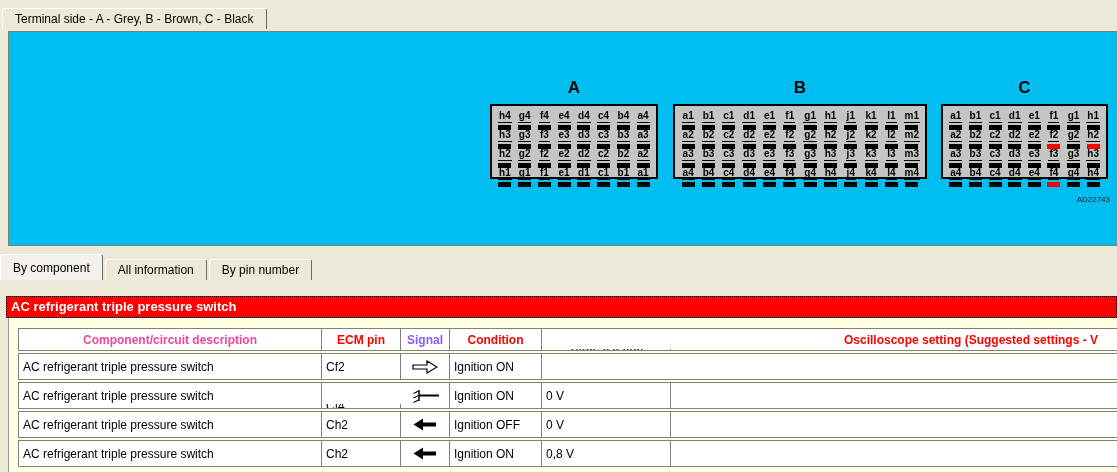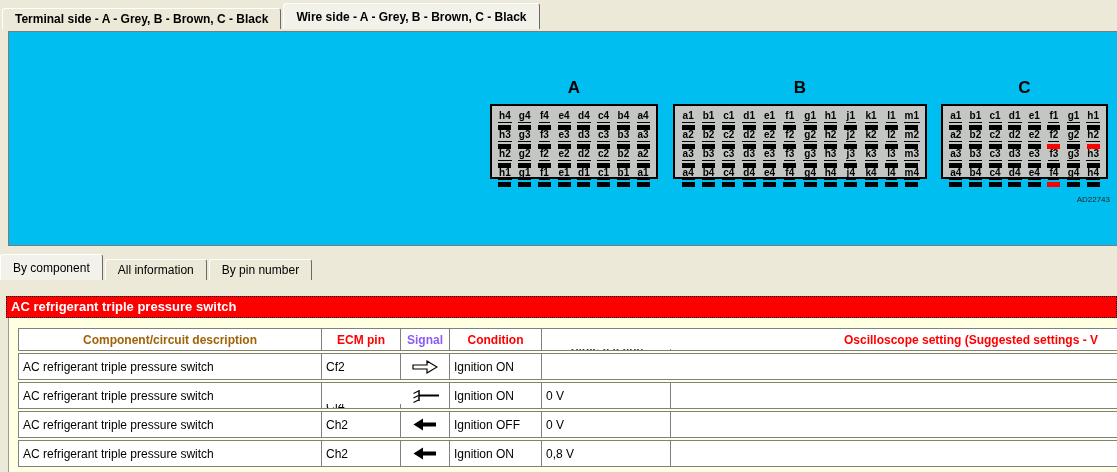--- a/index.html
+++ b/index.html
@@ -4,21 +4,21 @@
 <style>
   * { box-sizing: border-box; }
   html,body { margin:0; padding:0; }
   body {
     width:1117px; height:472px; position:relative; overflow:hidden;
     background:#ECE9D8; font-family:"Liberation Sans", sans-serif; color:#000;
   }
 
   
   .tabbar { position:absolute; display:flex; align-items:flex-end; }
-  .tabbar-top { left:2px; top:0; height:29px;font-weight:bold; }
+  .tabbar-top { left:2px; top:0; height:29px; }
   .tabbar-lower { left:0; top:253px; height:27px; }
   .tab {
     background:#ECE9D8; font-size:12px; white-space:nowrap;
     border-left:1px solid #FFFFFF; border-top:1px solid #FFFFFF;
     border-right:1px solid #6A6A6A;
     border-top-left-radius:3px; border-top-right-radius:3px;
     padding:3px 12px 3px 12px; margin-right:2px; cursor:default;
   }
   .tab.active {
     background:#F2F1EA; padding-top:6px; padding-bottom:5px;
@@ -73,21 +73,20 @@
   .tcell:last-child { border-right:none; }
   .thead .tcell { justify-content:center; color:#FF0000; font-weight:bold; }
   .tcell.c-center { justify-content:center; }
   .sig-icon { display:inline-flex; align-items:center; }
 </style>
 </head>
 <body>
 
 <div class="tabbar tabbar-top">
     <div class="tab">Terminal side - A - Grey, B - Brown, C - Black</div>
-    <div class="tab active">Wire side - A - Grey, B - Brown, C - Black</div>
   </div>
 
 <div class="cyan-panel" style="background: rgb(0, 190, 240);">
   <div class="figure-id">AD22743</div>
 <div class="connector" style="left: 481px; width: 168px;">
       <div class="connector-title">A</div>
       <div class="connector-box" style="background: rgb(195, 198, 195);">
         <div class="pin-row">
           <div class="pin">
             <span class="pin-label">h4</span>
@@ -578,21 +577,21 @@
     <div class="tab active">By component</div>
     <div class="tab">All information</div>
     <div class="tab">By pin number</div>
   </div>
 
 <div class="banner" style="background: rgb(255, 0, 0);">AC refrigerant triple pressure switch</div>
 
 <div class="info-panel" style="background: rgb(255, 255, 225);">
   <div class="sig-table">
       <div class="trow thead">
-        <div class="tcell" style="flex: 0 0 303px; color: #a16207; text-align: center;">Component/circuit description</div>
+        <div class="tcell" style="flex: 0 0 303px; color: #ec4899; text-align: center;">Component/circuit description</div>
         <div class="tcell" style="flex: 0 0 79px; color: rgb(255, 0, 0);">ECM pin</div>
         <div class="tcell" style="flex: 0 0 49px; color: #8b5cf6;">Signal</div>
         <div class="tcell" style="flex: 0 0 92px; color: rgb(255, 0, 0);">Condition</div>
         <div class="tcell" style="flex: 0 0 129px; color: #404040; margin-top: 20px;">Typical value</div>
         <div class="tcell" style="flex: 0 0 600px; color: rgb(255, 0, 0);">Oscilloscope setting (Suggested settings - V</div>
       </div>
       <div class="trow">
         <div class="tcell" style="flex: 0 0 303px;">AC refrigerant triple pressure switch</div>
         <div class="tcell" style="flex: 0 0 79px;">Cf2</div>
         <div class="tcell c-center" style="flex: 0 0 49px;">

